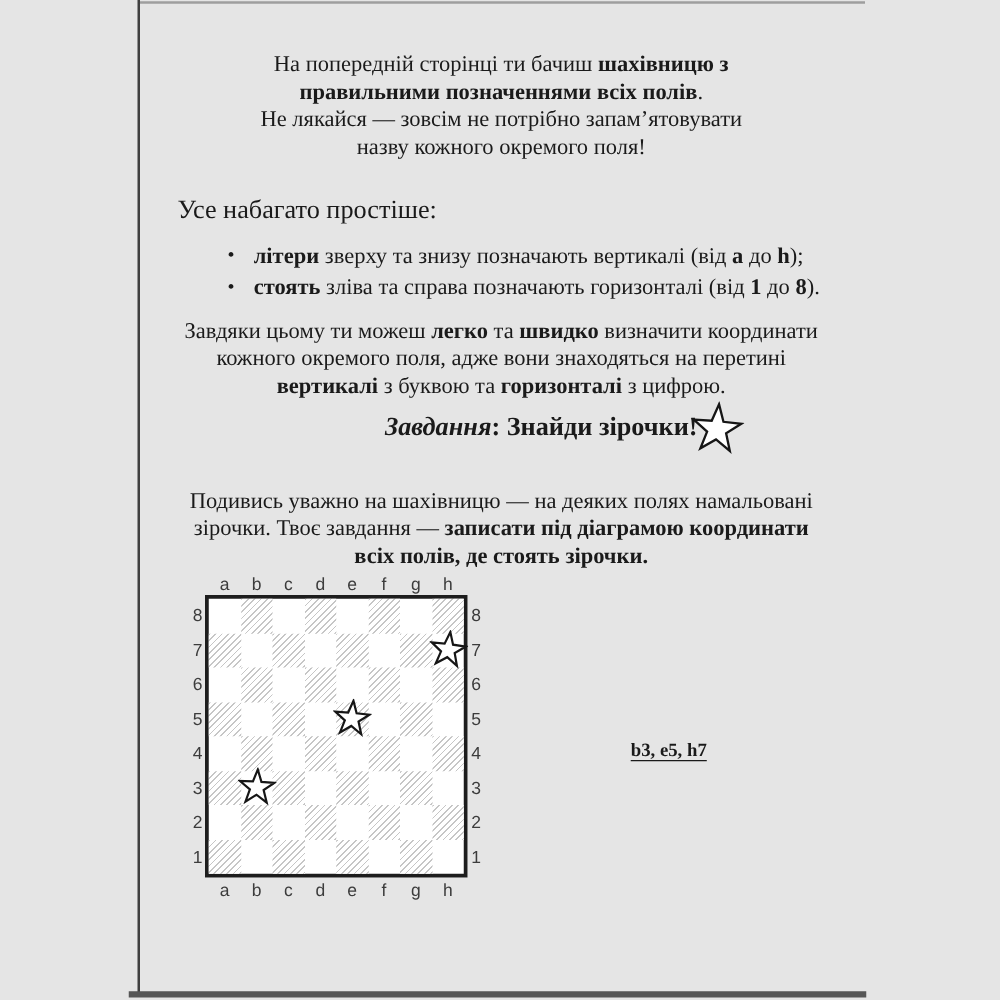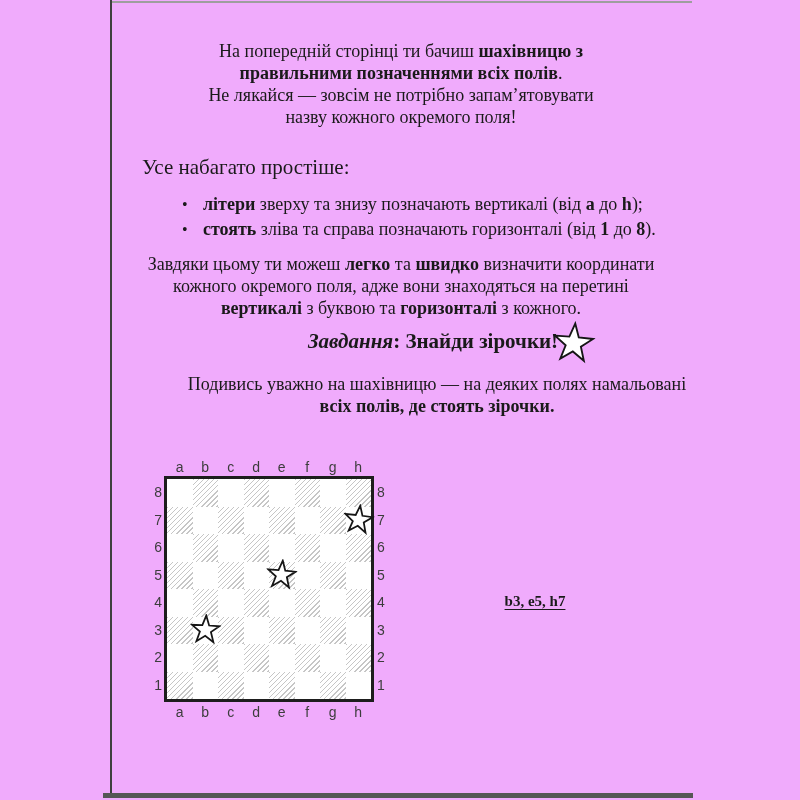--- a/index.html
+++ b/index.html
@@ -1,27 +1,27 @@
 <!DOCTYPE html>
 <html><head>
 <meta charset="utf-8">
 <style>
   html,body{margin:0;padding:0;background:#ffffff;}
-  .page{position:relative;width:800px;height:800px;background:#f0abfc;overflow:hidden;
+  .page{position:relative;width:800px;height:800px;background:#e5e5e5;overflow:hidden;
         font-family:"Liberation Serif", serif;color:#1a1a1a;}
   
   .edge-left{position:absolute;left:110px;top:0;width:2px;height:794px;background:#3f3f3f;}
   .edge-top{position:absolute;left:112px;top:1px;width:580px;height:2px;background:#9e9e9e;}
   .edge-bottom{position:absolute;left:103px;top:793px;width:590px;height:5px;background:#565656;}
 
   .para{position:absolute;left:110px;width:582px;text-align:center;font-size:18px;line-height:22px;}
   .para b{font-weight:bold;}
   .intro{top:40px;}
   .coords{top:253px;}
-  .task{top:373px;margin-left:36px;}
+  .task{top:389px;}
 
   .simpler{position:absolute;left:142px;top:155px;font-size:21px;}
 
   .bullets{position:absolute;left:182px;top:192px;}
   .bullet-item{display:flex;font-size:18px;line-height:25px;}
   .bullet-item .dot{width:21px;font-size:16px;}
 
   .task-heading{position:absolute;left:110px;top:329px;width:582px;text-align:center;
                 font-size:21px;font-weight:bold;padding-left:32px;}
   .task-heading .it{font-style:italic;}
@@ -82,31 +82,32 @@
     </div>
     <div class="bullet-item">
       <span class="dot">•</span>
       <span><b>стоять</b><span> зліва та справа позначають горизонталі (від </span><b>1</b><span> до </span><b>8</b><span>).</span></span>
     </div>
   </div>
 
   <div class="para coords">
     <div><span>Завдяки цьому ти можеш </span><b>легко</b><span> та </span><b>швидко</b><span> визначити координати</span></div>
     <div>кожного окремого поля, адже вони знаходяться на перетині</div>
-    <div><b>вертикалі</b><span> з буквою та </span><b>горизонталі</b><span> з кожного.</span></div>
+    <div><b>вертикалі</b><span> з буквою та </span><b>горизонталі</b><span> з цифрою.</span></div>
   </div>
 
   <div class="task-heading"><span class="it">Завдання</span><span>: Знайди зірочки!</span></div>
 
   <svg class="heading-star" viewBox="0 0 30 30">
     <polygon points="15,1 18.29,10.47 28.31,10.67 20.33,16.73 23.23,26.33 15,20.6 6.77,26.33 9.67,16.73 1.69,10.67 11.71,10.47"></polygon>
   </svg>
 
   <div class="para task">
     <div>Подивись уважно на шахівницю — на деяких полях намальовані</div>
+    <div><span>зірочки. Твоє завдання — </span><b>записати під діаграмою координати</b></div>
     <div><b>всіх полів, де стоять зірочки.</b></div>
   </div>
 
   <div class="board-wrap">
     <div class="files files-top">
         <span>a</span>
         <span>b</span>
         <span>c</span>
         <span>d</span>
         <span>e</span>

